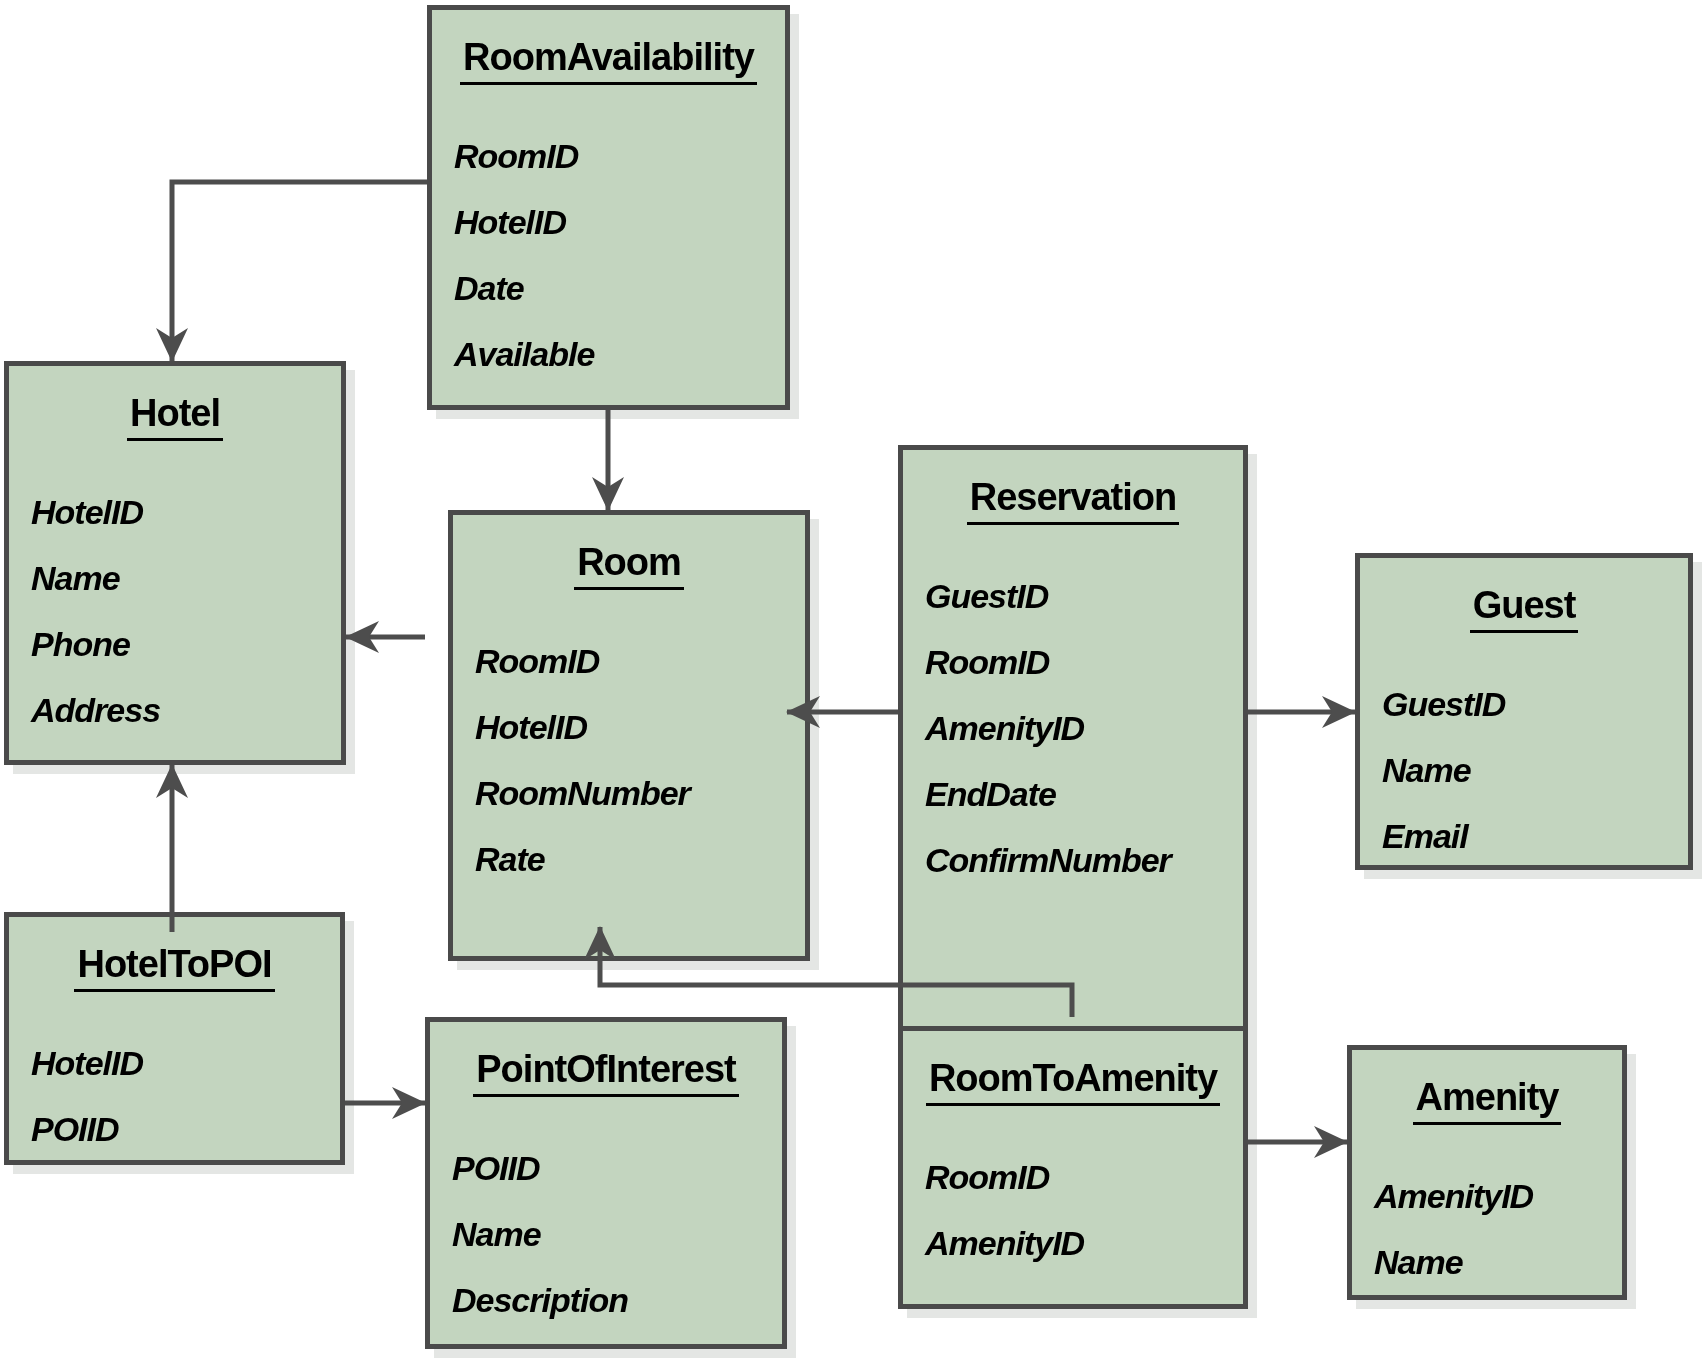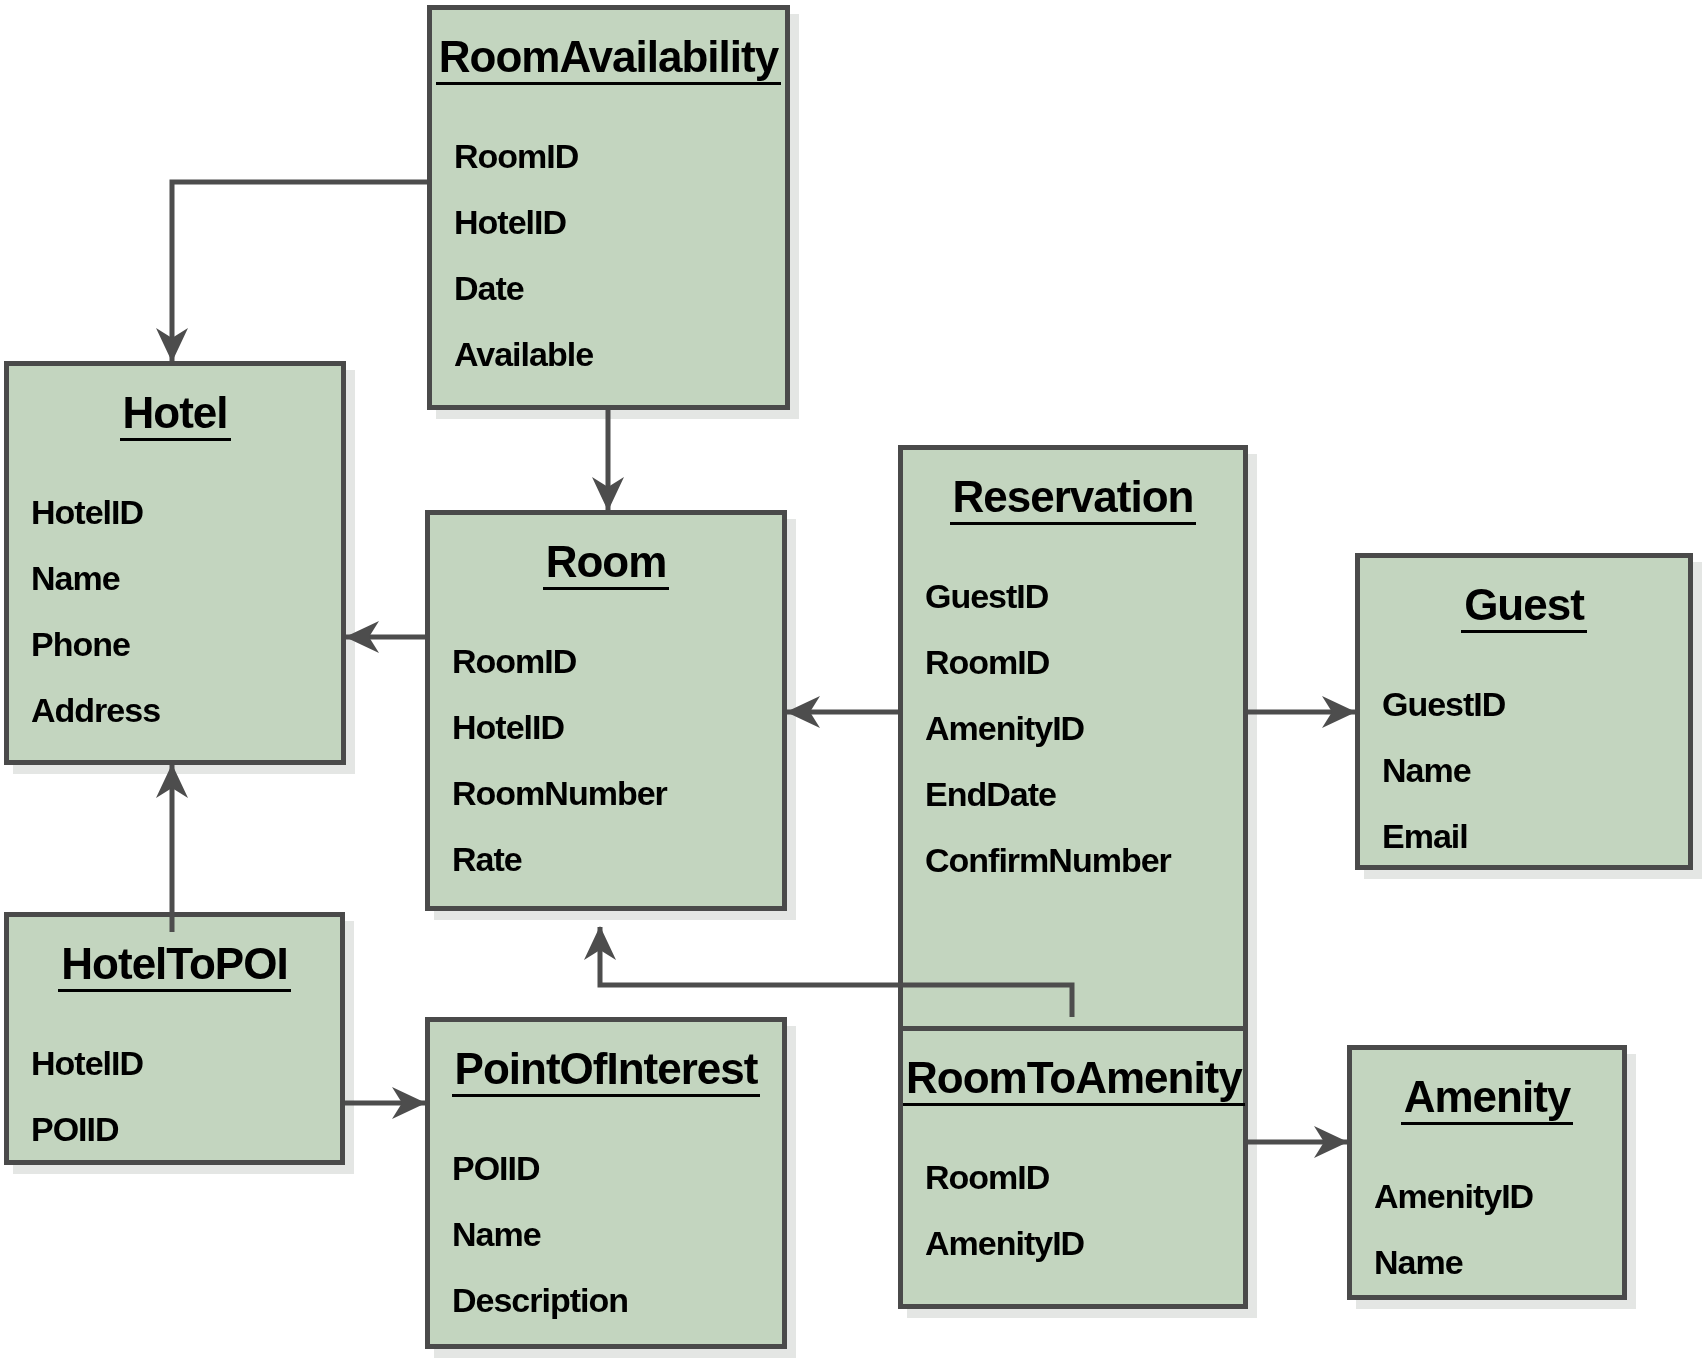--- a/index.html
+++ b/index.html
@@ -22,21 +22,21 @@
     position:absolute;
     box-sizing:border-box;
     background:var(--fill);
     border:5px solid var(--border);
     box-shadow:9px 9px 0 0 var(--shadow);
     color:var(--text);
     padding-top:24px;
   }
   .entity-title{
     text-align:center;
-    font-size:44px;
+    font-size:38px;
     font-weight:bold;
     letter-spacing:-1px;
     line-height:46px;
     white-space:nowrap;
   }
   .entity-title span{
     display:inline-block;
     border-bottom:3px solid var(--text);
     padding:0 3px 2px 3px;
   }
@@ -44,25 +44,26 @@
     list-style:none;
     margin:38px 0 0 0;
     padding:0 10px 0 22px;
   }
   .fields li{
     font-size:34px;
     font-weight:bold;
     letter-spacing:-1px;
     line-height:66px;
     white-space:nowrap;
+    font-style:italic;
   }
   
   .e-roomavailability{left:427px;top:5px;width:363px;height:405px}
   .e-hotel{left:4px;top:361px;width:342px;height:404px}
-  .e-room{left:425px;top:510px;width:362px;height:401px}
+  .e-room{left:448px;top:510px;width:362px;height:451px}
   .e-reservation{left:898px;top:445px;width:350px;height:599px}
   .e-guest{left:1355px;top:553px;width:338px;height:317px}
   .e-hoteltopoi{left:4px;top:912px;width:341px;height:253px}
   .e-pointofinterest{left:425px;top:1017px;width:362px;height:332px}
   .e-roomtoamenity{left:898px;top:1026px;width:350px;height:283px}
   .e-amenity{left:1347px;top:1045px;width:280px;height:255px}
 
   #connector-layer{
     position:absolute;left:0;top:0;width:1704px;height:1366px;
     pointer-events:none;

